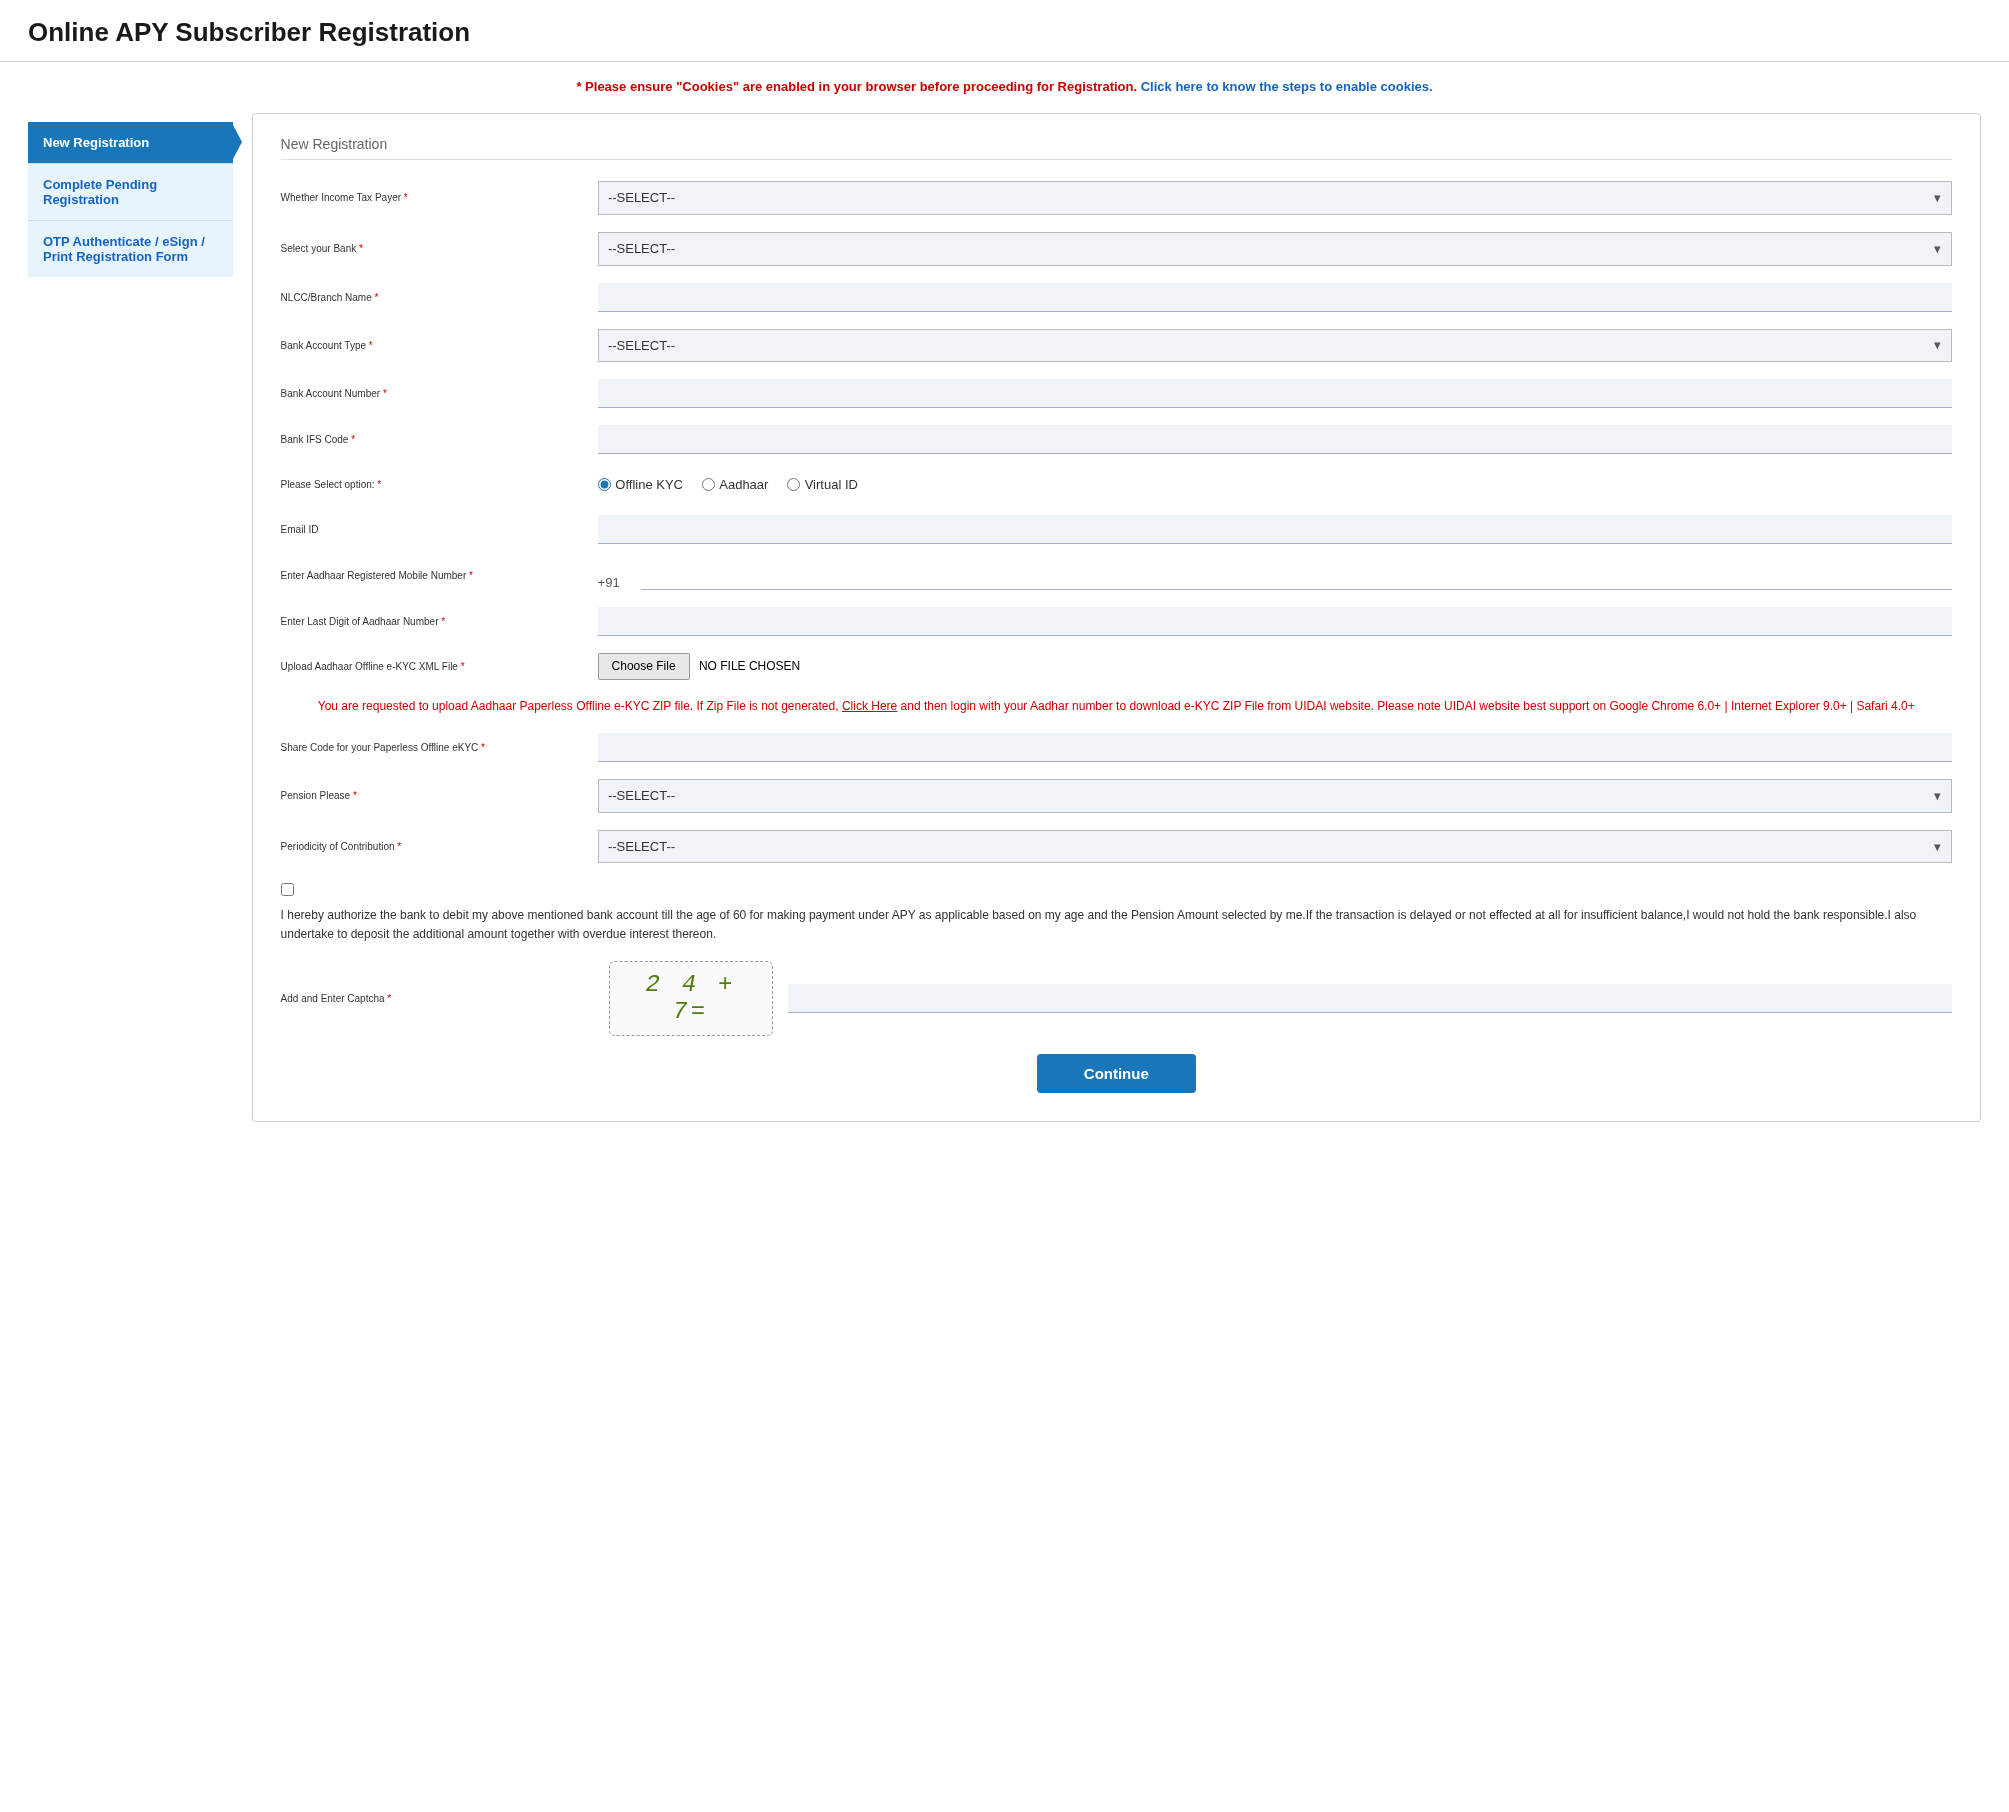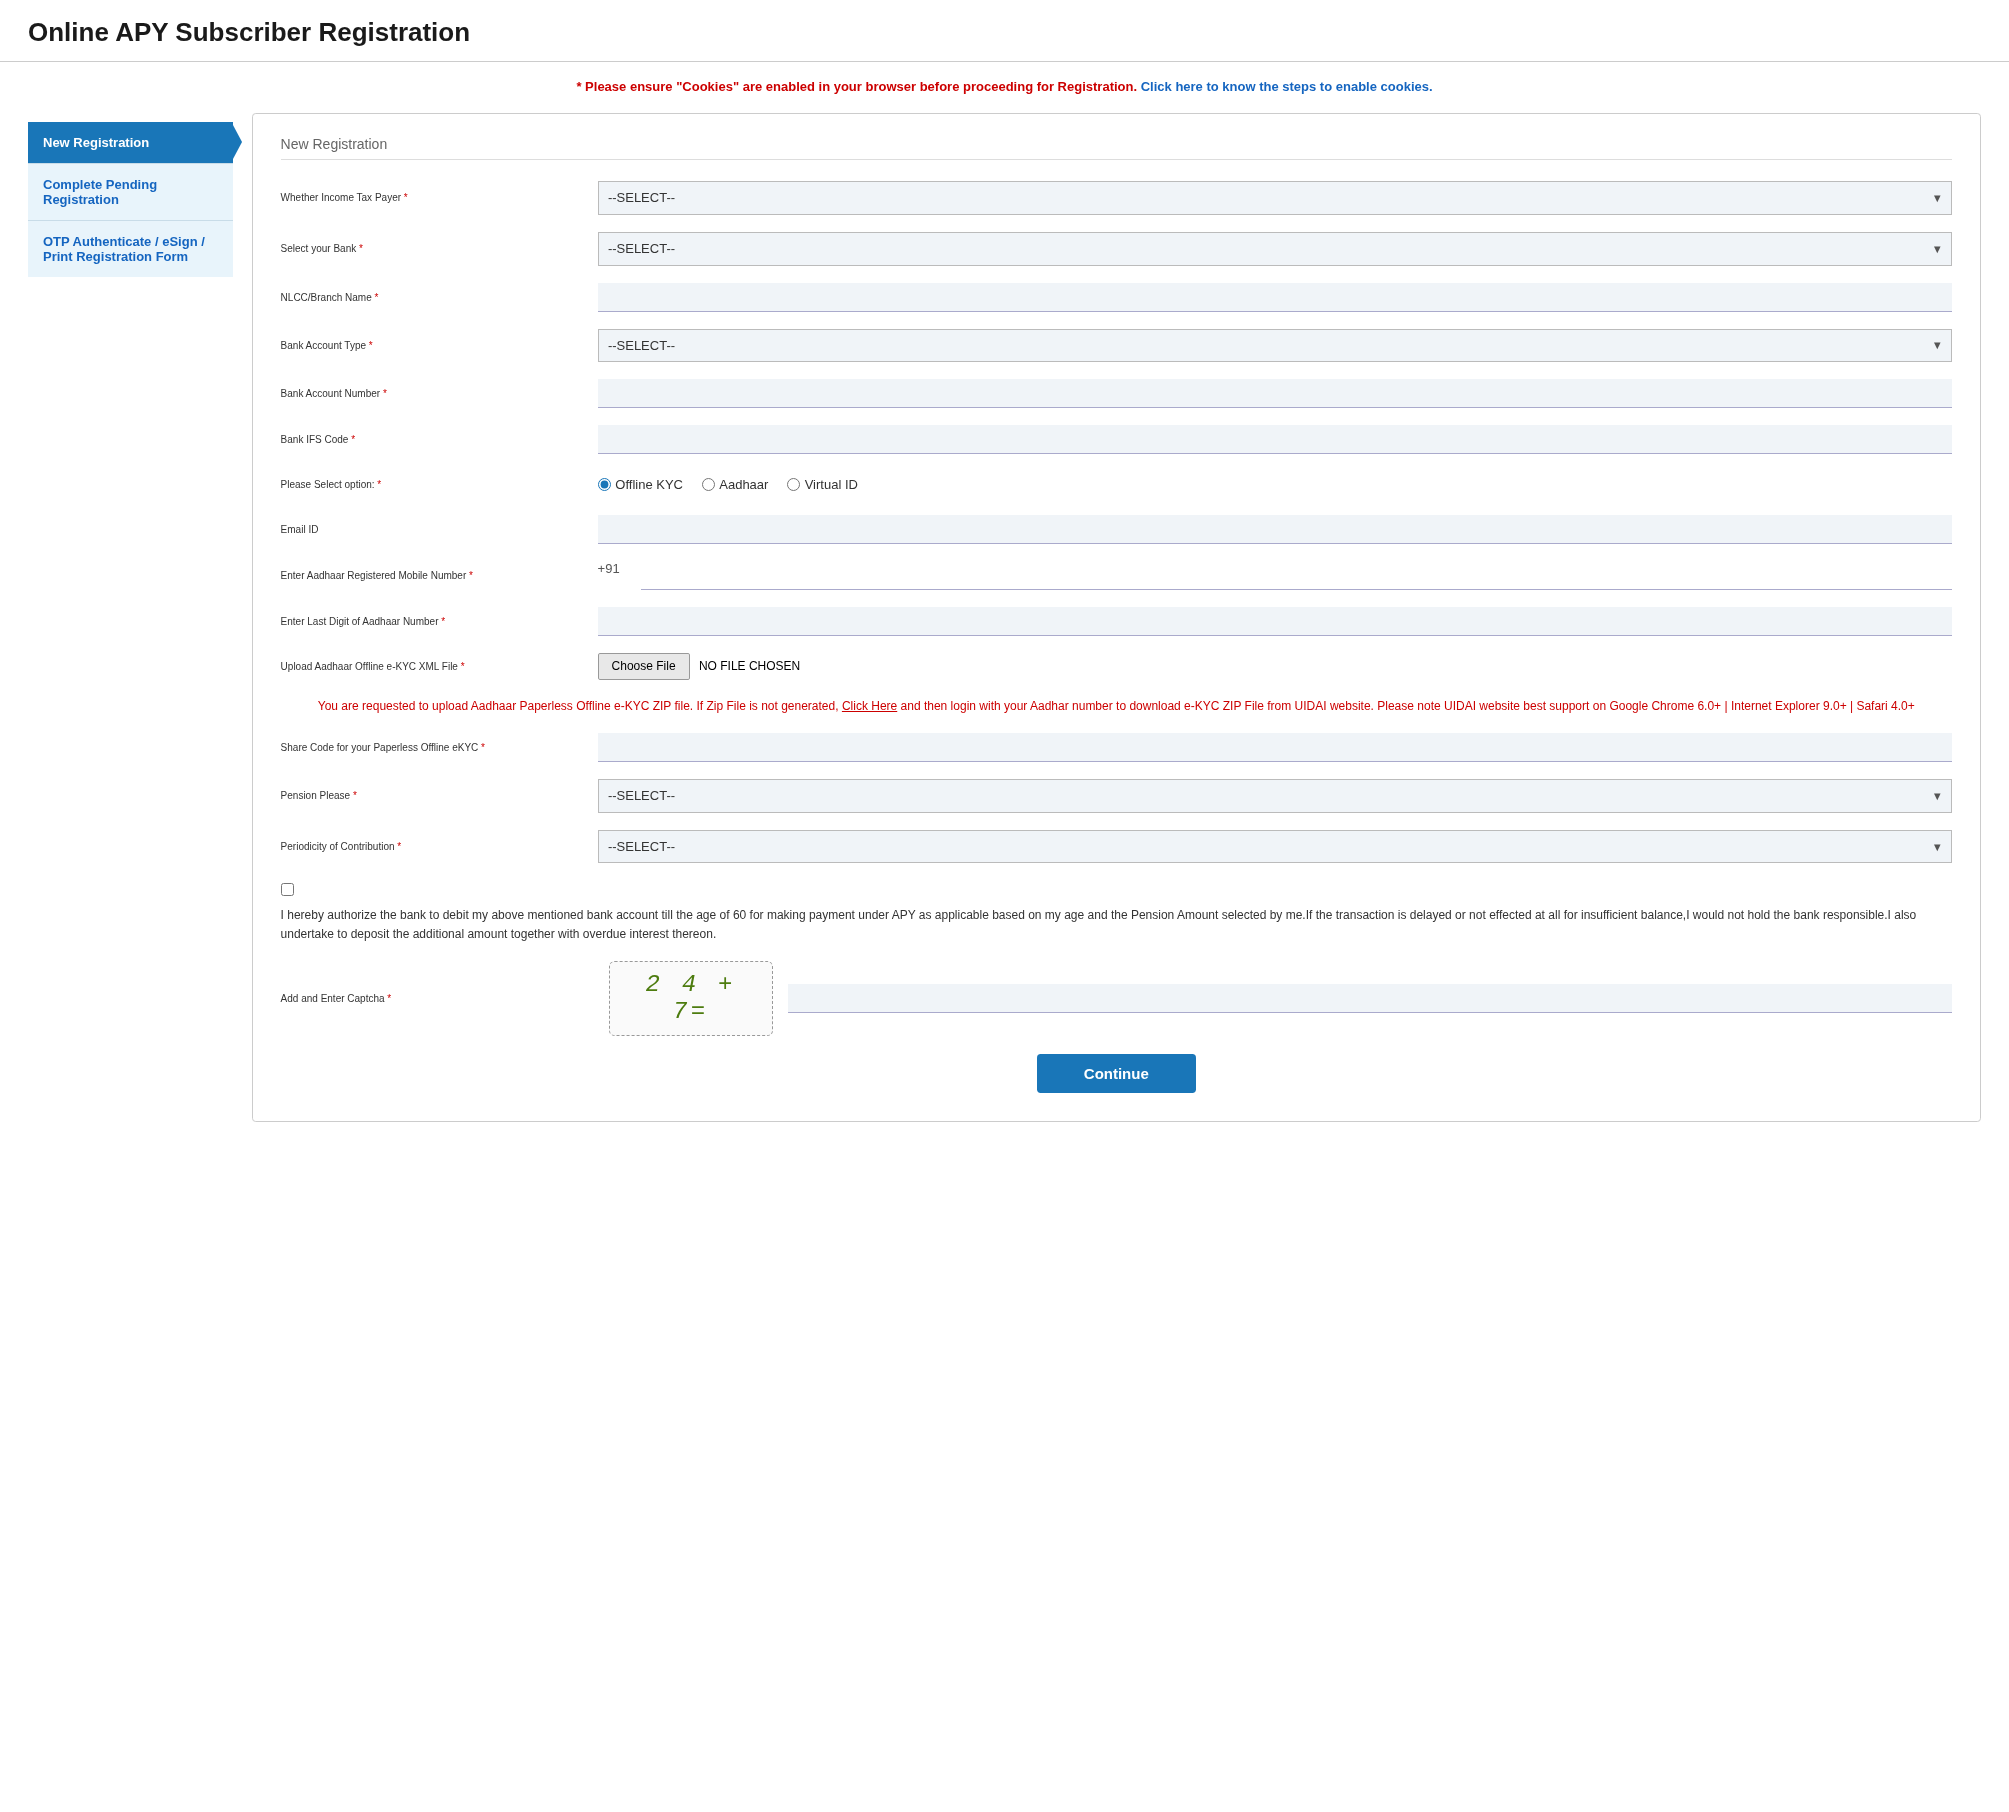--- a/index.html
+++ b/index.html
@@ -152,21 +152,21 @@
       align-items: center;
       gap: 4.7px;
       cursor: pointer;
       font-size: 13px;
     }
     .radio-group input[type="radio"] {
       accent-color: #1976b8;
     }
     .mobile-prefix {
       display: flex;
-      align-items: flex-start;
+      align-items: flex-end;
       gap: 21px;
     }
     .mobile-prefix .prefix {
       font-size: 13px;
       color: #555;
       white-space: nowrap;
     }
     .mobile-prefix input {
       flex: 1;
       padding: 6.5px 9.3px;

